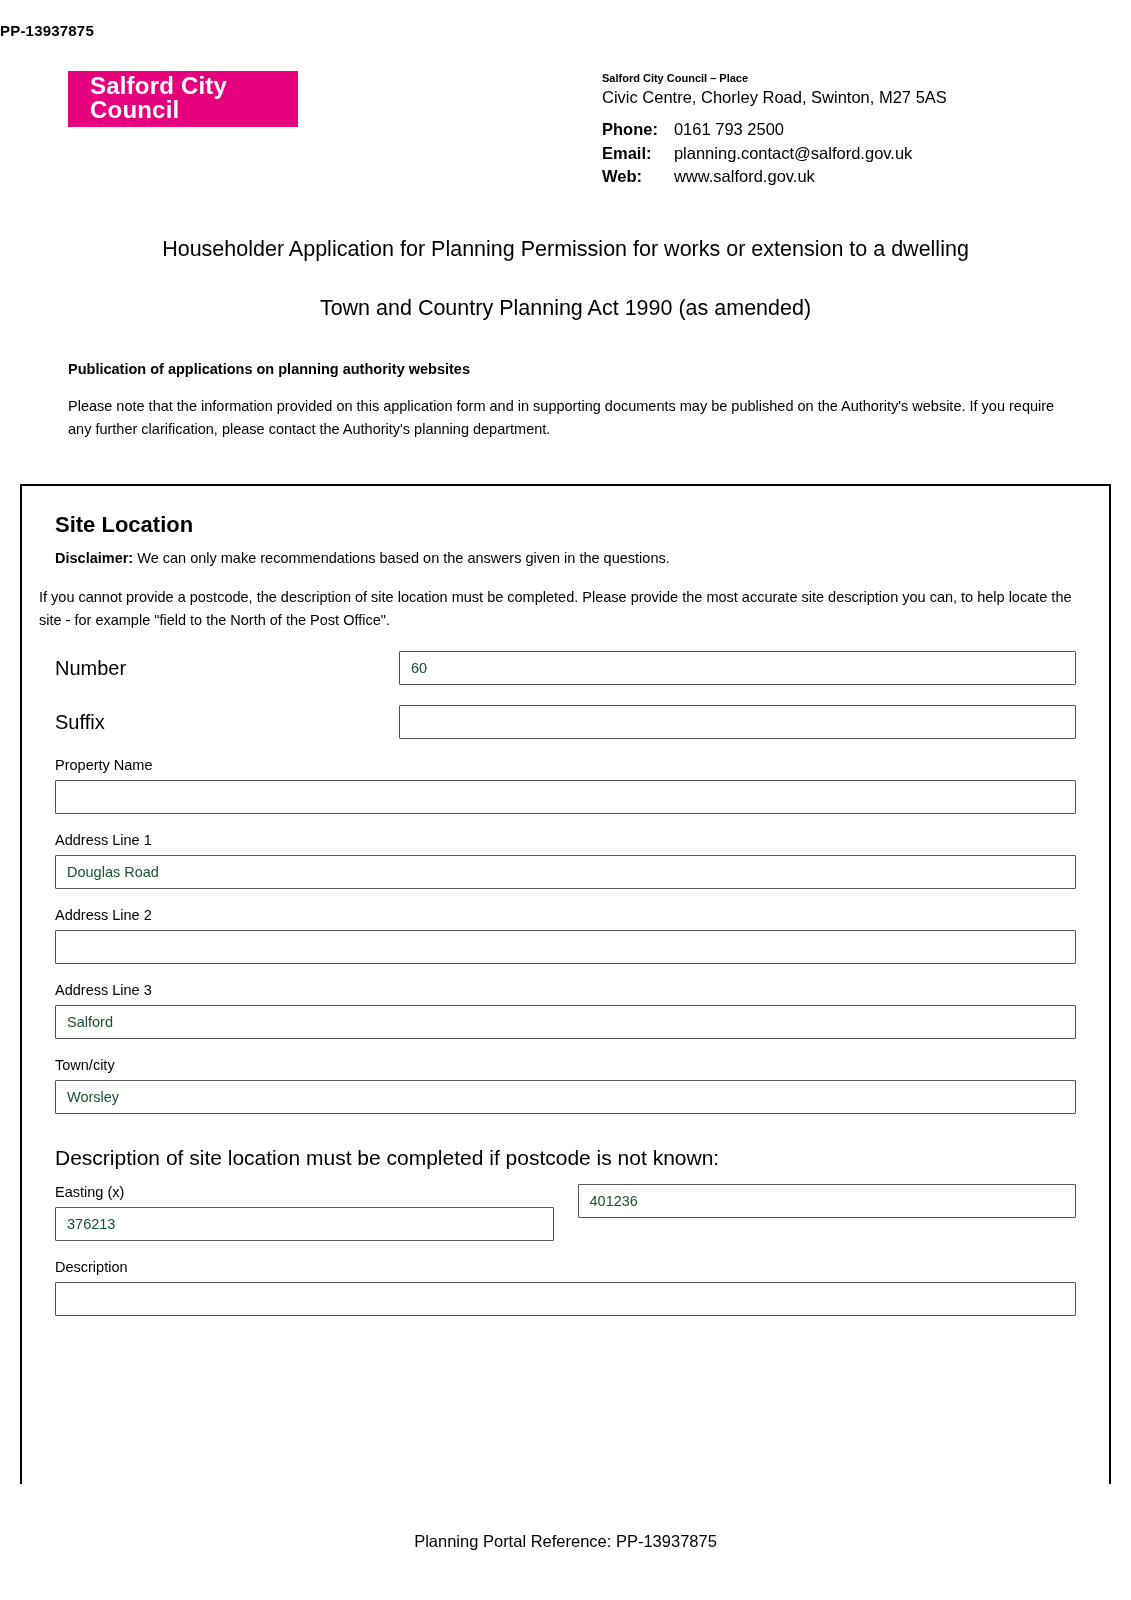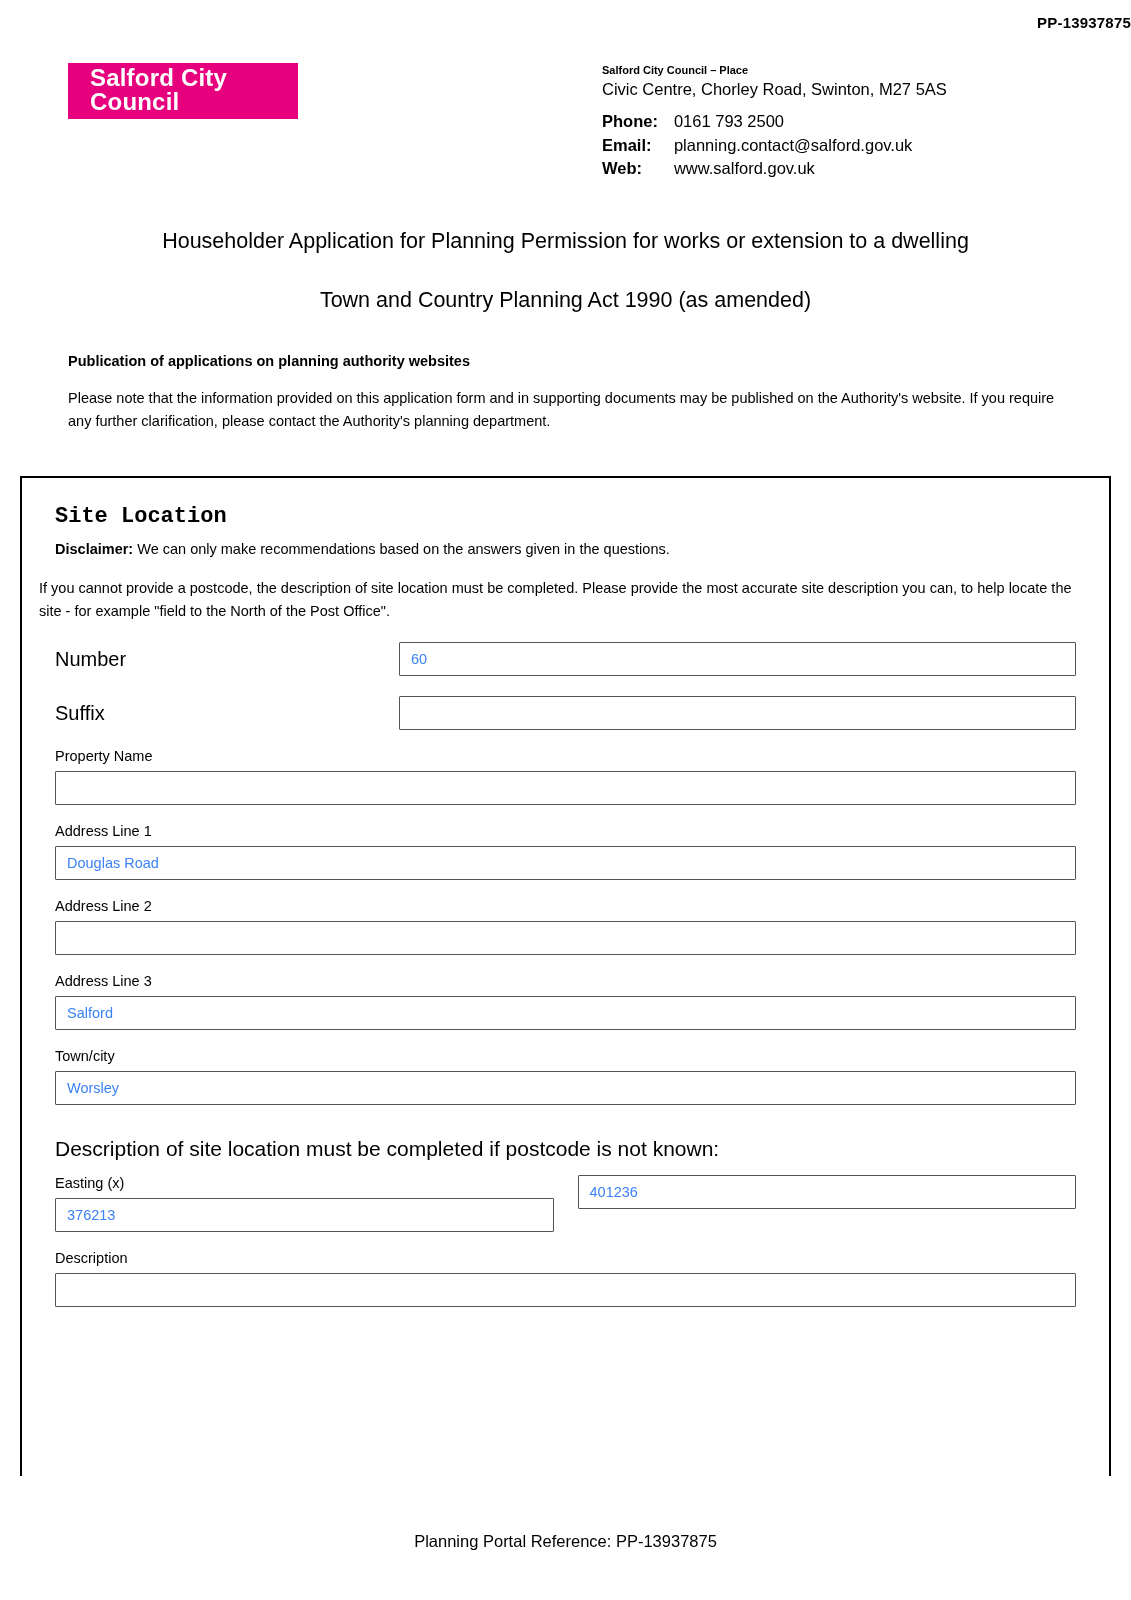--- a/index.html
+++ b/index.html
@@ -18,25 +18,25 @@
   .page {
     width: 1131px;
     height: 1600px;
     box-sizing: border-box;
     padding: 0;
     position: relative;
   }
 
   
   .doc-ref {
-    text-align: right;
+    text-align: left;
     font-size: 15px;
     font-weight: bold;
     letter-spacing: 0.2px;
-    padding-top: 14px;
+    padding-top: 22px;
   }
 
   .header-row {
     display: flex;
     align-items: flex-start;
     margin-top: 32px;
     padding: 0 68px 0 68px;
   }
   .logo-box {
     background: #e6007e;
@@ -103,21 +103,20 @@
     border-bottom: none;
     box-sizing: border-box;
     padding: 22px 16px 0 16px;
     height: 1000px;
     overflow: hidden;
   }
   .section-title {
     font-size: 22px;
     font-weight: bold;
     margin: 4px 0 12px 17px;
-    font-family: Liberation Mono, monospace;
   }
   .disclaimer {
     font-size: 14.5px;
     margin: 0 0 0 17px;
   }
   .disclaimer b { font-weight: bold; }
   .section-note {
     font-size: 14.5px;
     line-height: 1.55;
     margin: 20px 17px 0 1px;
@@ -132,21 +131,21 @@
   .field-inline .lbl {
     width: 344px;
     font-size: 20px;
     flex: none;
   }
   .inp {
     border: 1px solid #555;
     height: 34px;
     box-sizing: border-box;
     font-size: 14.5px;
-    color: #3b82f6;
+    color: #14532d;
     padding: 0 11px;
     display: flex;
     align-items: center;
     background: #fff;
     border-radius: 1px;
   }
   .inp.wide-inline { width: 692px; }
 
   .field-block {
     margin: 18px 17px 0 17px;

